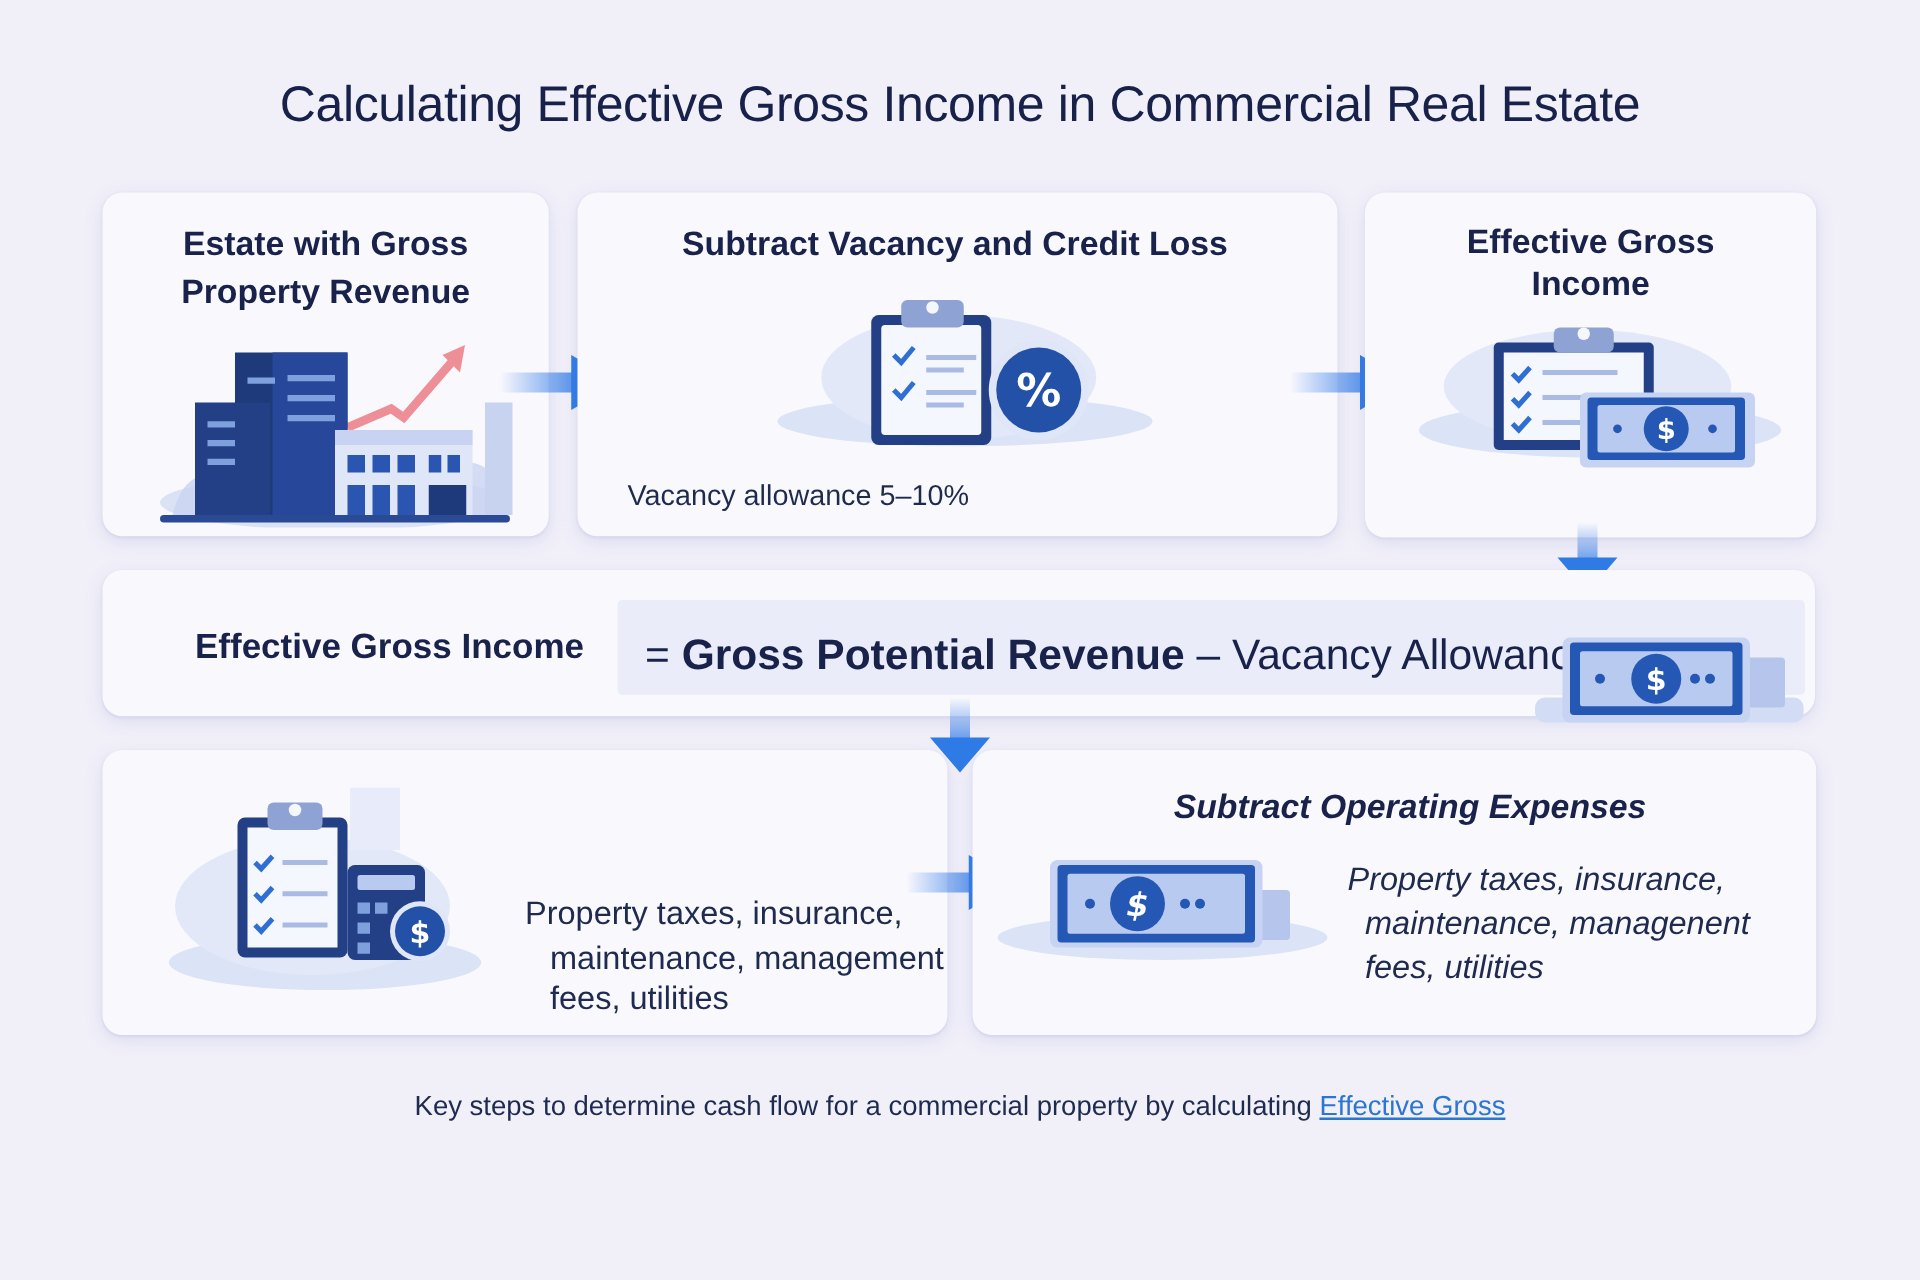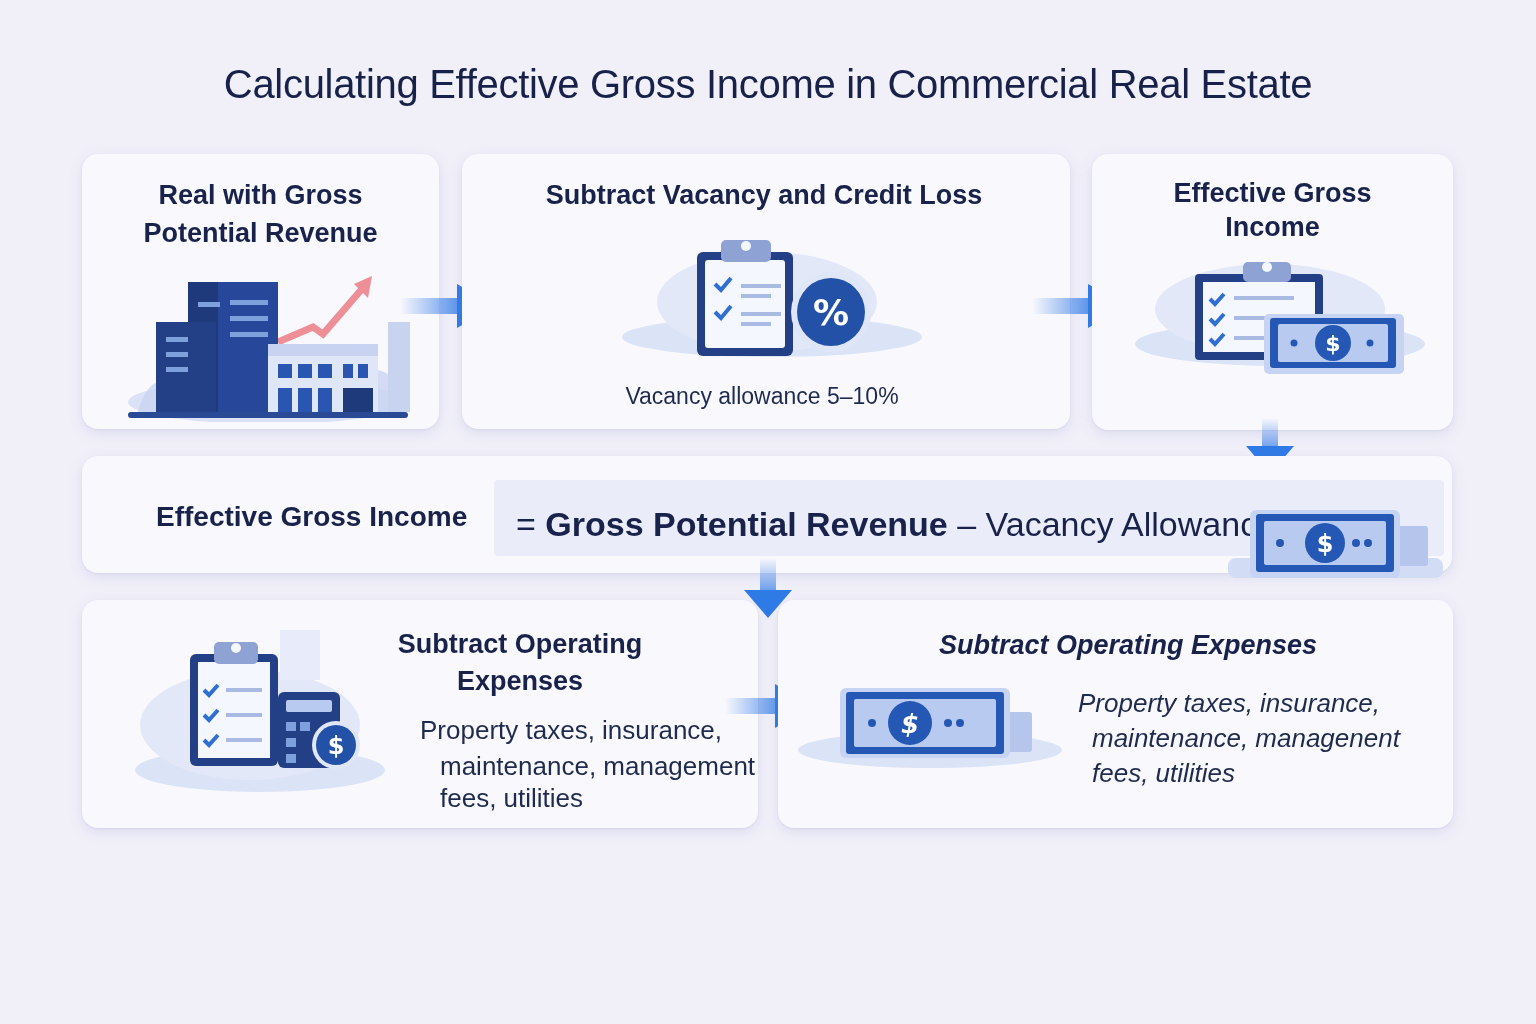--- a/index.html
+++ b/index.html
@@ -57,22 +57,22 @@
   }
   .footer a { color: #2b76d2; text-decoration: underline; }
 </style>
 </head>
 <body>
 
 <div class="title">Calculating Effective Gross Income in Commercial Real Estate</div>
 
 <div class="card" style="left:82px;top:154px;width:357px;height:275px;">
   <div class="card-title" style="left:0;top:22px;width:357px;">
-    <div>Real with Gross</div>
-    <div>Potential Revenue</div>
+    <div>Estate with Gross</div>
+    <div>Property Revenue</div>
   </div>
   <svg class="illus" style="left:36px;top:118px;" width="300" height="150" viewBox="0 0 300 150">
     <ellipse cx="150" cy="130" rx="140" ry="22" fill="#dbe2f6"></ellipse>
     <path d="M20 140 Q30 100 60 110 Q80 80 120 100 L240 100 Q270 90 285 120 L290 140 Z" fill="#c9d5f1" opacity="0.8"></path>
     <rect x="270" y="50" width="22" height="90" fill="#c8d3f0"></rect>
     <polyline points="160,70 195,55 205,62 250,10" fill="none" stroke="#ee8f98" stroke-width="7"></polyline>
     <polygon points="236,12 254,4 250,26" fill="#ee8f98"></polygon>
     <rect x="70" y="10" width="90" height="132" fill="#1f3a7a"></rect>
     <rect x="100" y="10" width="60" height="132" fill="#27489a"></rect>
     <rect x="38" y="50" width="60" height="92" fill="#233f86"></rect>
@@ -121,21 +121,21 @@
     <g fill="#a9bbe3">
         <rect x="124" y="52" width="40" height="4"></rect>
         <rect x="124" y="62" width="30" height="4"></rect>
         <rect x="124" y="80" width="40" height="4"></rect>
         <rect x="124" y="90" width="30" height="4"></rect>
       </g>
     <circle cx="214" cy="80" r="40" fill="#dfe6f8"></circle>
     <circle cx="214" cy="80" r="34" fill="#2351a8"></circle>
     <text x="214" y="93" text-anchor="middle" font-family="DejaVu Sans, sans-serif" font-size="36" font-weight="bold" fill="#ffffff">%</text>
   </svg>
-  <div class="card-text" style="left:0;top:224px;width:600px;text-align:center;font-size:23px;">Vacancy allowance 5–10%</div>
+  <div class="card-text" style="left:0;top:224px;width:600px;text-align:left;font-size:23px;padding-left:40px;">Vacancy allowance 5–10%</div>
 </div>
 
 <div class="arrow-h" style="left:1032px;top:284px;width:94px;height:44px;">
   <div class="shaft"></div>
     <div class="head"></div>
 </div>
 
 <div class="card" style="left:1092px;top:154px;width:361px;height:276px;">
   <div class="card-title" style="left:0;top:22px;width:361px;line-height:34px;">
     <div>Effective Gross</div>
@@ -224,24 +224,20 @@
     <g fill="#7ea0dd">
         <rect x="156" y="92" width="10" height="9"></rect>
         <rect x="170" y="92" width="10" height="9"></rect>
         <rect x="156" y="108" width="10" height="9"></rect>
         <rect x="156" y="124" width="10" height="9"></rect>
       </g>
     <circle cx="206" cy="115" r="24" fill="#dfe6f8"></circle>
     <circle cx="206" cy="115" r="20" fill="#2351a8"></circle>
     <text x="206" y="124" text-anchor="middle" font-family="DejaVu Sans, sans-serif" font-size="24" font-weight="bold" fill="#fff">$</text>
   </svg>
-  <div class="card-title" style="left:280px;top:26px;width:316px;line-height:37px;">
-    <div>Subtract Operating</div>
-    <div>Expenses</div>
-  </div>
   <div class="card-text" style="left:338px;top:112px;width:340px;">
     <div>Property taxes, insurance,</div>
     <div style="padding-left:20px;">maintenance, management</div>
     <div style="padding-left:20px;line-height:28px;">fees, utilities</div>
   </div>
 </div>
 
 <div class="arrow-h" style="left:725px;top:684px;width:88px;height:44px;">
   <div class="shaft"></div>
     <div class="head"></div>
@@ -262,13 +258,16 @@
       <circle cx="170" cy="49" r="4" fill="#2558b4"></circle>
   </svg>
   <div class="card-text" style="left:300px;top:86px;width:360px;line-height:35px;">
     <div>Property taxes, insurance,</div>
     <div style="padding-left:14px;">maintenance, managenent</div>
     <div style="padding-left:14px;">fees, utilities</div>
   </div>
 </div>
 
 <div class="footer">
+  <div>
+    <span>Key steps to determine cash flow for a commercial property by calculating </span><a>Effective Gross</a>
+  </div>
 </div>
 
 </body></html>

